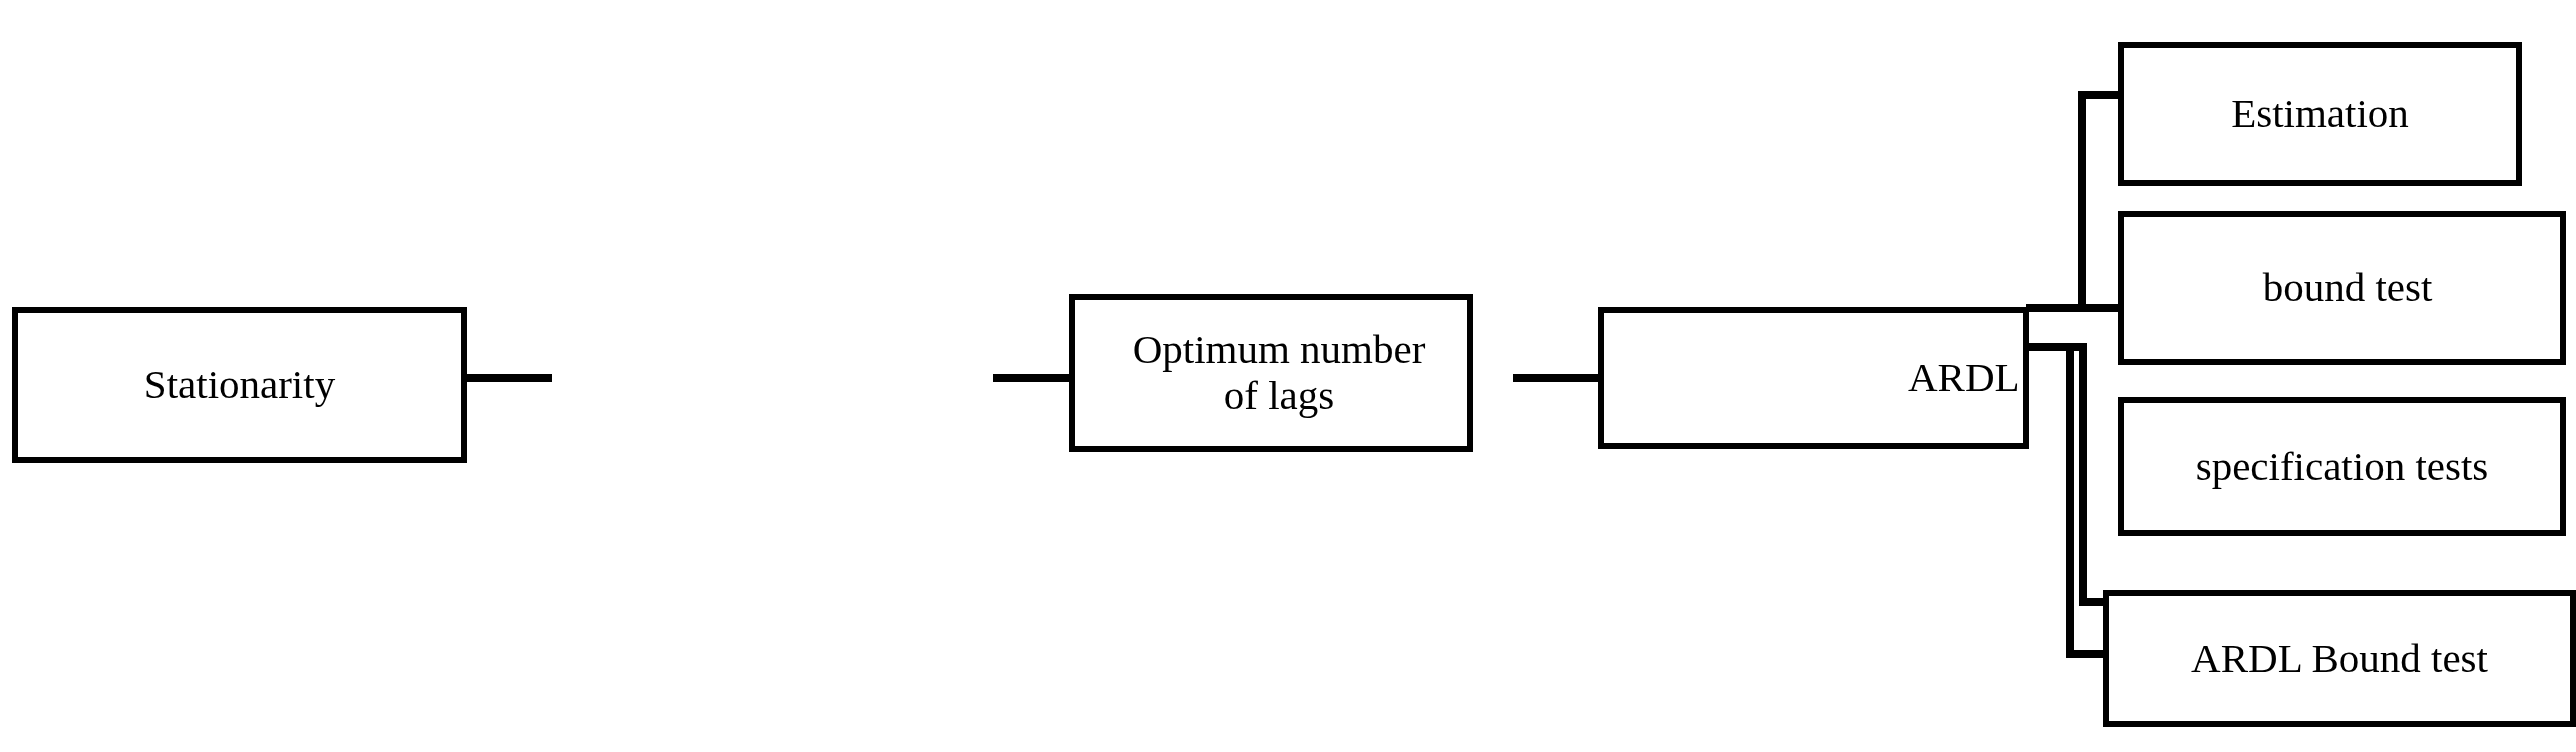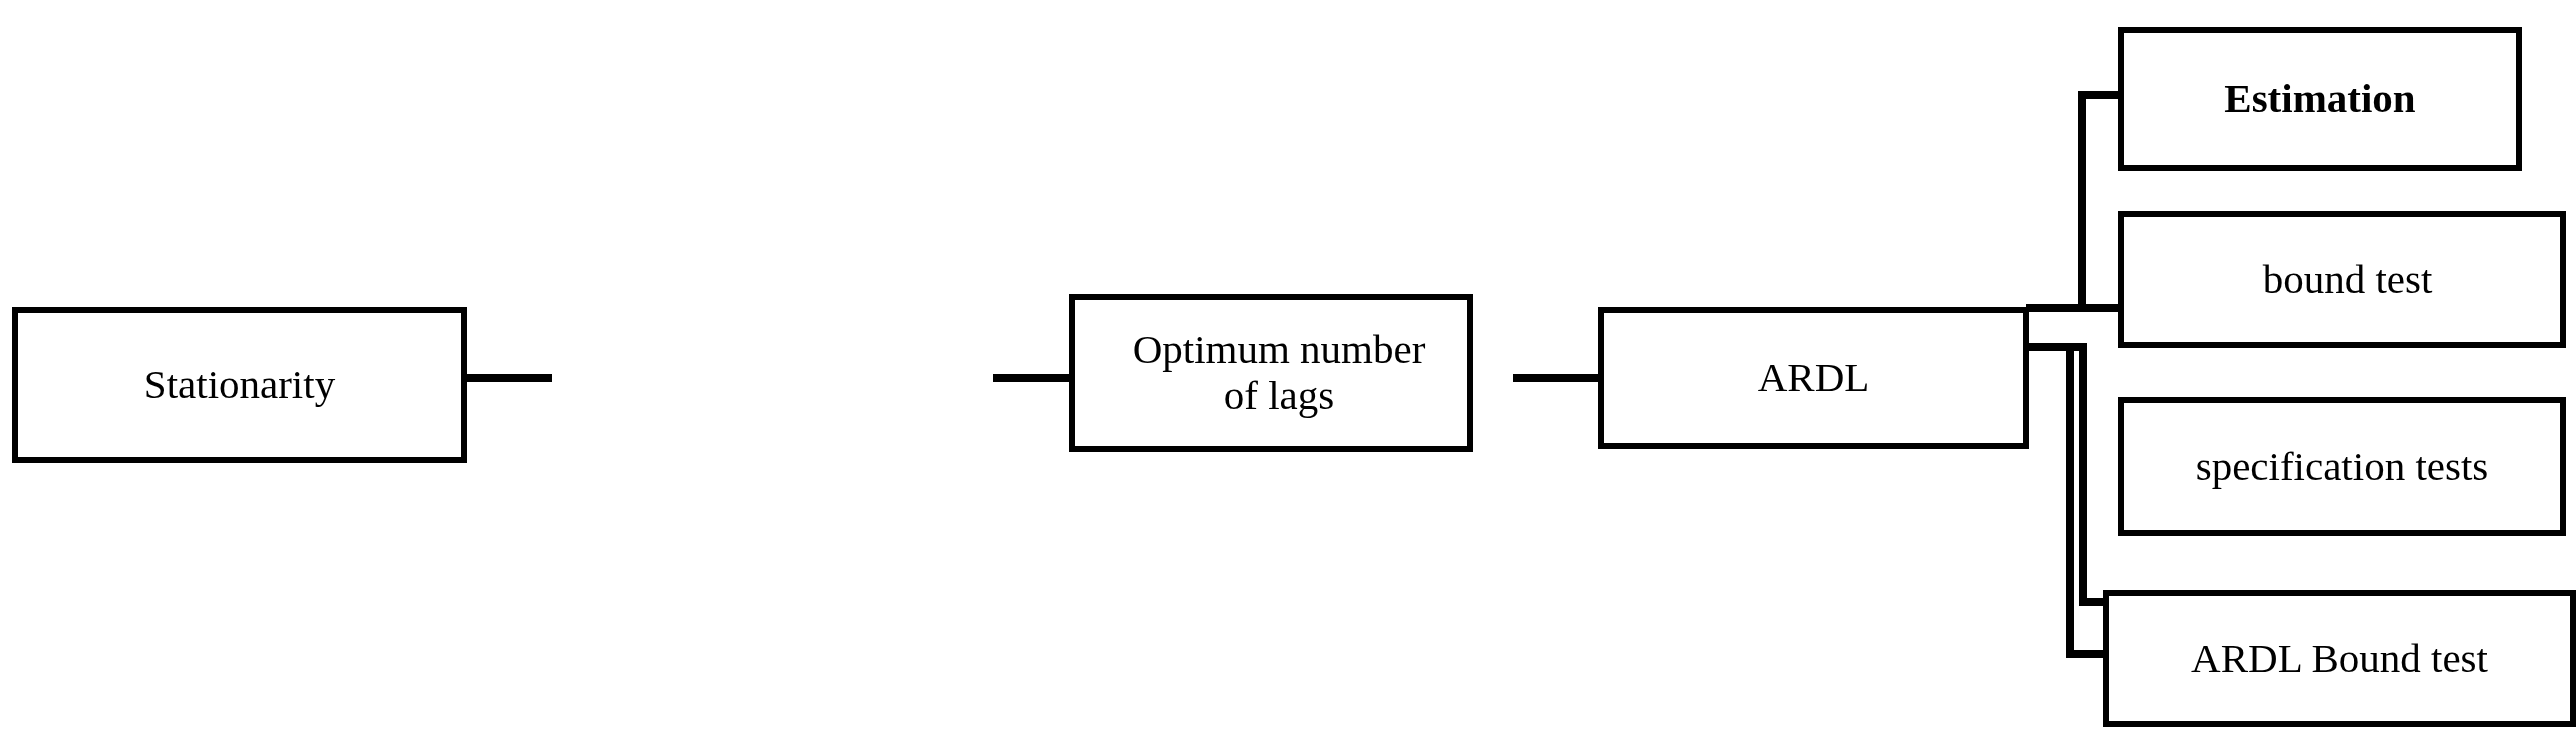--- a/index.html
+++ b/index.html
@@ -31,24 +31,24 @@
   }
   .node .label {
     display: block;
     white-space: pre-line;
     padding: 0 3.4px;
   }
   
   #node-stationarity { left: 12px;   top: 307px; width: 455px; height: 156px; font-size: 41px; }
   #node-integration  { left: 550px;  top: 307px; width: 444px; height: 142px; font-size: 41px; }
   #node-lags         { left: 1069px; top: 294px; width: 404px; height: 158px; font-size: 41px; padding-left: 16px; }
-  #node-ardl         { left: 1598px; top: 307px; width: 431px; height: 142px; font-size: 41px; }
+  #node-ardl         { left: 1598px; top: 307px; width: 431px; height: 142px; font-size: 41px; justify-content: flex-end; }
   
-  #node-estimation   { left: 2118px; top: 27px;  width: 404px; height: 144px; font-size: 41px; font-weight: bold; }
-  #node-boundtest    { left: 2118px; top: 211px; width: 448px; height: 137px; font-size: 41px; padding-left: 11px; }
+  #node-estimation   { left: 2118px; top: 42px;  width: 404px; height: 144px; font-size: 41px; }
+  #node-boundtest    { left: 2118px; top: 211px; width: 448px; height: 154px; font-size: 41px; padding-left: 11px; }
   #node-spectests    { left: 2118px; top: 397px; width: 448px; height: 139px; font-size: 41px; }
   #node-nardl        { left: 2103px; top: 590px; width: 473px; height: 137px; font-size: 41px; }
   #node-nardl .label { padding: 0; }
 
   
   .conn {
     position: absolute;
     background: #000000;
     z-index: 1;
   }

